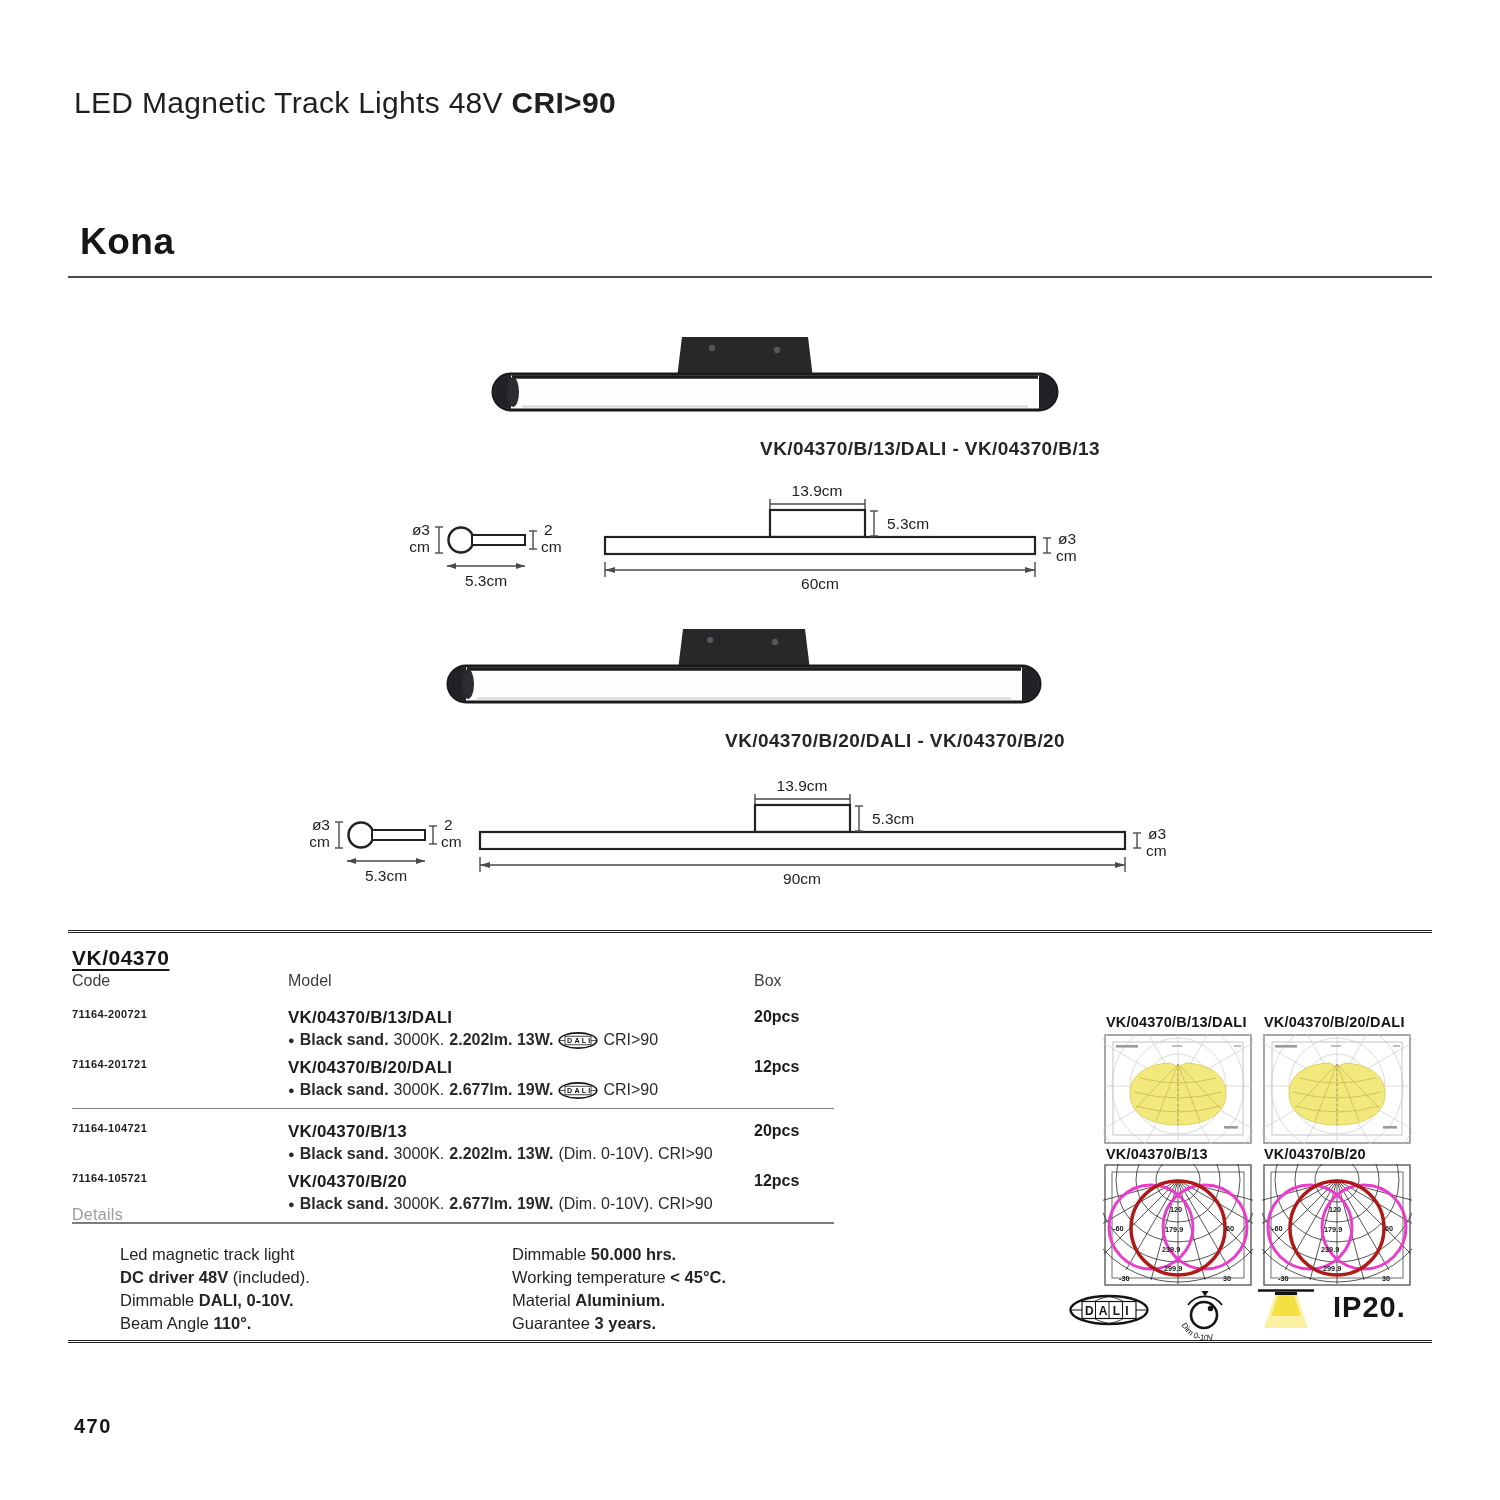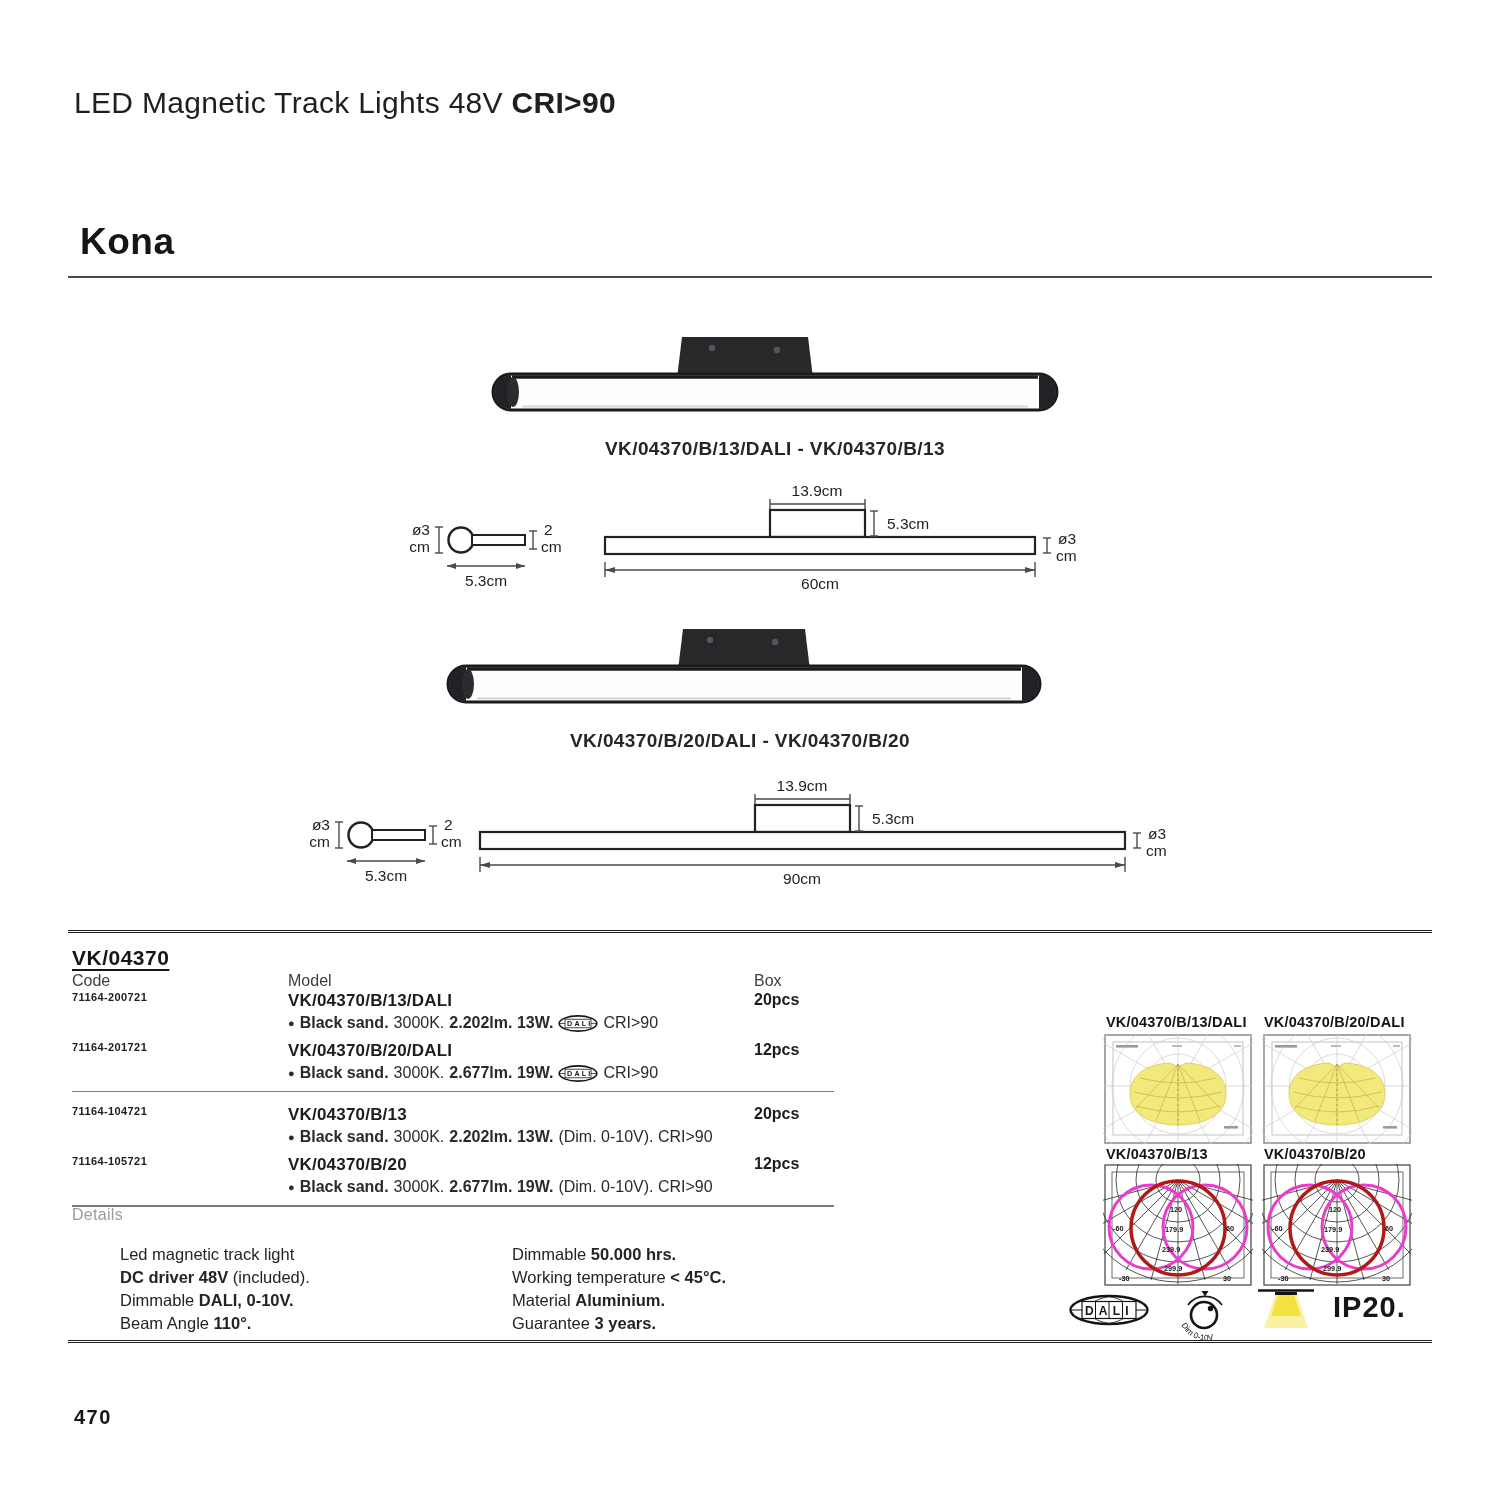--- a/index.html
+++ b/index.html
@@ -8,29 +8,29 @@
   .abs { position:absolute; }
 
   h1.title { font-size:30px; font-weight:400; letter-spacing:.3px; color:#1f1f1f; white-space:nowrap; }
   h1.title b { font-weight:700; }
   h2.product-name { font-size:37px; font-weight:700; letter-spacing:.5px; color:#161616; }
 
   .rule { position:absolute; left:68px; width:1364px; background:#2c2c2c; }
   .rule-kona { height:2px; background:#4a4a4a; }
   .rule-full { height:3px; border-top:1px solid #1f1f1f; border-bottom:1px solid #1f1f1f; background:#fff; }
 
-  .caption { position:absolute; text-align:center; font-size:19px; font-weight:600; letter-spacing:.4px; color:#262626; white-space:nowrap; }
+  .caption { position:absolute; text-align:right; font-size:19px; font-weight:600; letter-spacing:.4px; color:#262626; white-space:nowrap; }
 
   svg text.dt { font-size:15.5px; fill:#1e1e1e; font-family:inherit; }
   g.dl line { stroke:#4a4a4a; stroke-width:1.4; }
 
   .tbl { width:762px; }
   .tbl-group { font-size:21px; font-weight:600; letter-spacing:.5px; text-decoration:underline; text-underline-offset:4px; margin-bottom:2px; color:#161616; }
   .tbl-head, .tbl-row { display:flex; align-items:flex-start; }
-  .tbl-head { margin-bottom:1px; }
+  .tbl-head { margin-bottom:18px; }
   .tbl-head span { font-size:16px; color:#3d3d3d; font-weight:400; }
   .col-code { width:216px; flex:none; }
   .col-model { flex:1; }
   .col-box { width:80px; flex:none; text-align:left; }
   .tbl-row { margin-bottom:9px; }
   .tbl-row .col-code { font-size:11px; font-weight:600; letter-spacing:.4px; color:#1d1d1d; }
   .tbl-row .model { font-size:17px; font-weight:600; letter-spacing:.2px; color:#1d1d1d; }
   .tbl-row .col-box { font-size:16px; font-weight:600; color:#1d1d1d; }
   .spec { font-size:16px; color:#2a2a2a; margin-top:3px; display:flex; align-items:center; gap:5px; flex-wrap:nowrap; white-space:nowrap; }
   .spec b { font-weight:700; }
@@ -42,21 +42,21 @@
   .details-cols { display:flex;margin-left:48px; }
   .dcol { font-size:16.5px; line-height:23px; color:#242424; }
   .dcol-left { width:392px; flex:none; }
   .dcol b { font-weight:700; }
   .bridgelux { color:#c9b6b2; font-style:italic; font-size:15px; letter-spacing:.2px; }
 
   .panel-label { position:absolute; font-size:14.5px; font-weight:700; letter-spacing:.2px; color:#141414; white-space:nowrap; }
   .axis-labels text { font-size:7.3px; font-weight:600; fill:#161616; font-family:inherit; }
 
   .ip20 { position:absolute; font-size:29px; font-weight:700; letter-spacing:1px; color:#161616; }
-  .page-num { position:absolute; font-size:20px; font-weight:700; letter-spacing:1.5px; color:#161616; }
+  .page-num { position:absolute; font-size:20px; font-weight:700; letter-spacing:1.5px; color:#161616;margin-top:9px; }
 </style>
 </head>
 <body>
 
 <div class="page">
 
   <svg width="0" height="0" style="position:absolute" aria-hidden="true">
     <defs></defs>
     <g id="pgrid-y">
       <rect x="1" y="1" width="146" height="108" fill="#ffffff" stroke="#8a8a8a" stroke-width="1.5"></rect>

